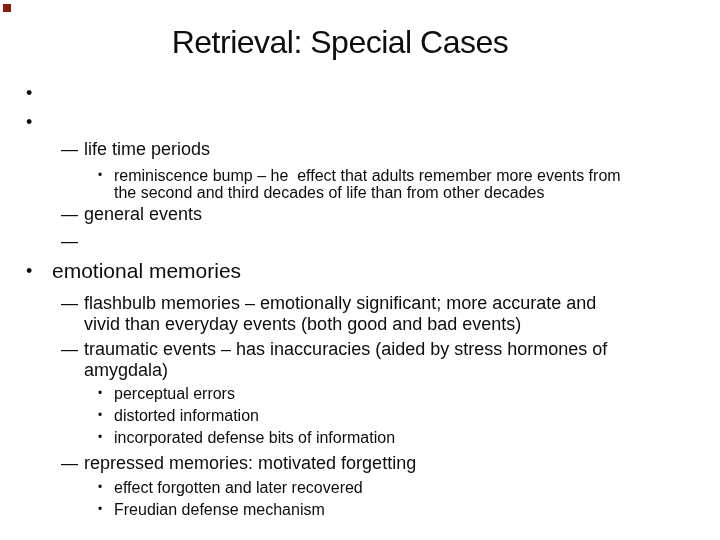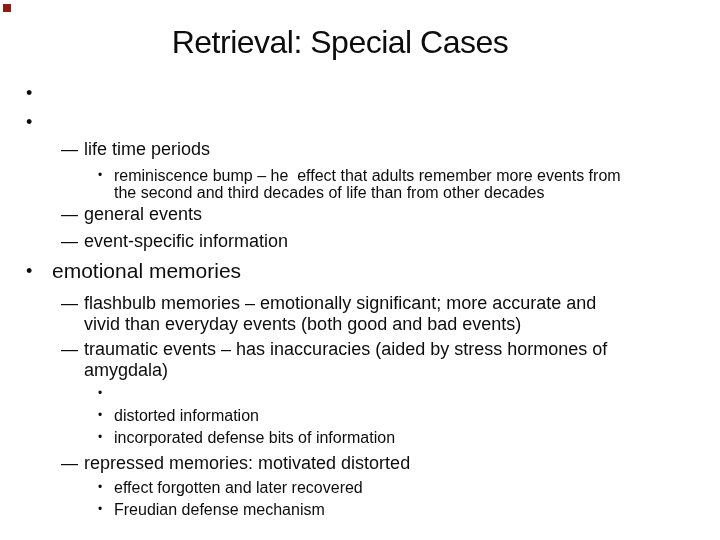--- a/index.html
+++ b/index.html
@@ -35,26 +35,26 @@
 <div class="slide">
   <div class="corner-marker" style="background: rgb(142, 27, 16);"></div>
   <h1 class="title">Retrieval: Special Cases</h1>
   <div id="content">
       <div class="para l1" style="top: 80px;"><span class="marker">•</span></div>
       <div class="para l1" style="top: 109px;"><span class="marker">•</span></div>
       <div class="para l2" style="top: 139px;"><span class="marker">–</span><span>life time periods</span></div>
       <div class="para l3" style="top: 167px;"><span class="marker">•</span><b>reminiscence bump</b><span> – he  effect that adults remember more events from
 the second and third decades of life than from other decades</span></div>
       <div class="para l2" style="top: 204px;"><span class="marker">–</span><span>general events</span></div>
-      <div class="para l2" style="top: 231px;"><span class="marker">–</span><span>event-specific information</span></div>
+      <div class="para l2" style="top: 231px;"><span class="marker">–</span></div>
       <div class="para l1" style="top: 258px;"><span class="marker">•</span><span>emotional memories</span></div>
       <div class="para l2" style="top: 293px;"><span class="marker">–</span><b>flashbulb memories –</b><span> emotionally significant; more accurate and
 vivid than everyday events (both good and bad events)</span></div>
       <div class="para l2" style="top: 339px;"><span class="marker">–</span><b>traumatic events –</b><span> has inaccuracies (aided by stress hormones of
 amygdala)</span></div>
-      <div class="para l3" style="top: 385px;"><span class="marker">•</span></div>
+      <div class="para l3" style="top: 385px;"><span class="marker">•</span><span>perceptual errors</span></div>
       <div class="para l3" style="top: 407px;"><span class="marker">•</span><span>distorted information</span></div>
       <div class="para l3" style="top: 429px;"><span class="marker">•</span><span>incorporated defense bits of information</span></div>
-      <div class="para l2" style="top: 453px;"><span class="marker">–</span><b>repressed memories: motivated distorted</b></div>
+      <div class="para l2" style="top: 453px;"><span class="marker">–</span><b>repressed memories: motivated forgetting</b></div>
       <div class="para l3" style="top: 479px;"><span class="marker">•</span><span>effect forgotten and later recovered</span></div>
       <div class="para l3" style="top: 501px;"><span class="marker">•</span><span>Freudian defense mechanism</span></div>
     </div>
 </div>
 
 </body></html>

